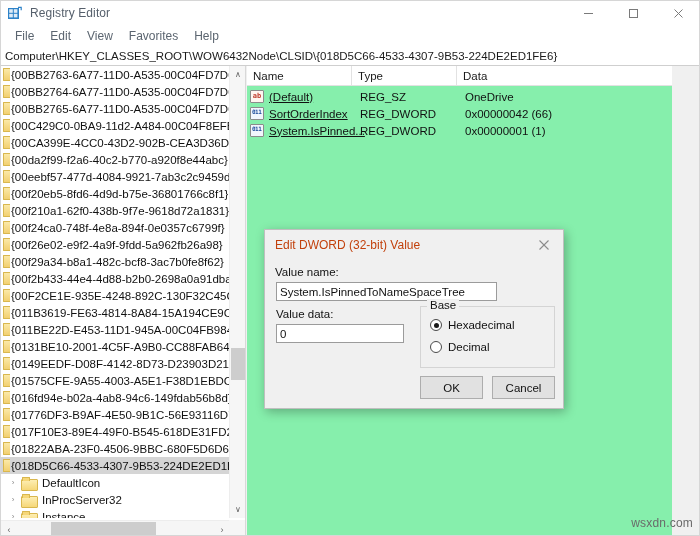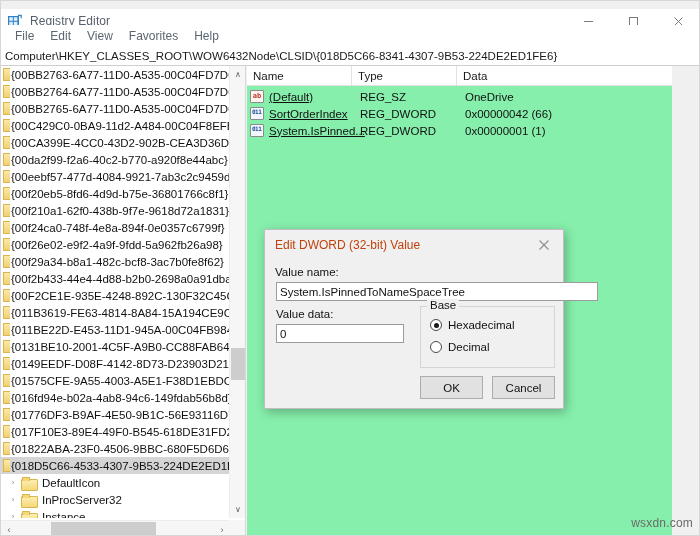--- a/index.html
+++ b/index.html
@@ -12,21 +12,21 @@
   #app {
     position: relative;
     width: 700px; height: 536px;
     background: #f0f0f0;
     border: 1px solid #d6d6d6;
     overflow: hidden;
   }
 
   
   .titlebar {
-    position: absolute; top: 8px; left: 0;
+    position: absolute; top: 0; left: 0;
     width: 700px; height: 24px;
     background: #ffffff;
     display: flex; align-items: center;
   }
   .titlebar-icon {
     width: 16px; height: 16px; margin-left: 6px; margin-right: 7px;
     position: relative; flex: none;
   }
   .win-buttons {
     position: absolute; right: 0; top: 0; height: 24px;
@@ -336,21 +336,21 @@
 
   <div class="menubar">
     <div class="menu-item">File</div>
     <div class="menu-item">Edit</div>
     <div class="menu-item">View</div>
     <div class="menu-item">Favorites</div>
     <div class="menu-item">Help</div>
   </div>
 
   <div class="addressbar">
-    <div class="address-text">Computer\HKEY_CLASSES_ROOT\WOW6432Node\CLSID\{018D5C66-8341-4307-9B53-224DE2ED1FE6}</div>
+    <div class="address-text">Computer\HKEY_CLASSES_ROOT\WOW6432Node\CLSID\{018D5C66-4533-4307-9B53-224DE2ED1FE6}</div>
   </div>
 
   <div class="tree-pane">
     <div class="tree-list" id="tree-list">
         <div class="tree-row">
           <span class="guid-marker"></span>
           <span class="label">{00BB2763-6A77-11D0-A535-00C04FD7D062}</span>
         </div>
         <div class="tree-row">
           <span class="guid-marker"></span>
@@ -508,21 +508,21 @@
       <span>Edit DWORD (32-bit) Value</span>
       <div class="dialog-close">
         <svg width="12" height="12" viewBox="0 0 12 12">
             <line x1="1.5" y1="1.5" x2="10.5" y2="10.5" stroke="#8d8d8d" stroke-width="1.1"></line>
             <line x1="10.5" y1="1.5" x2="1.5" y2="10.5" stroke="#8d8d8d" stroke-width="1.1"></line>
           </svg>
       </div>
     </div>
 
     <div class="dlg-label" style="left:10px; top:36px;">Value name:</div>
-    <div class="dlg-input" style="left:11px; top:52px; width:322px; height:19px;">
+    <div class="dlg-input" style="left:11px; top:52px; width:221px; height:19px;">
       <span>System.IsPinnedToNameSpaceTree</span>
     </div>
 
     <div class="dlg-label" style="left:11px; top:78px;">Value data:</div>
     <div class="dlg-input" style="left:11px; top:94px; width:128px; height:19px;">
       <span>0</span>
     </div>
 
     <div class="group-base">
       <div class="legend">Base</div>

